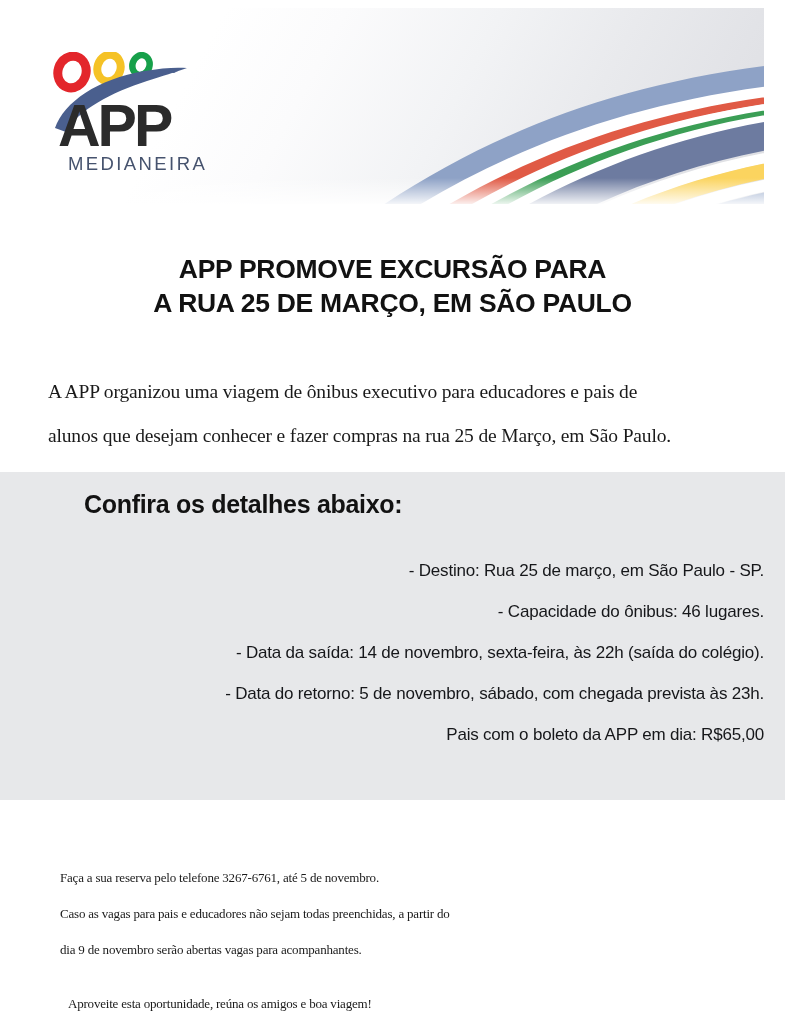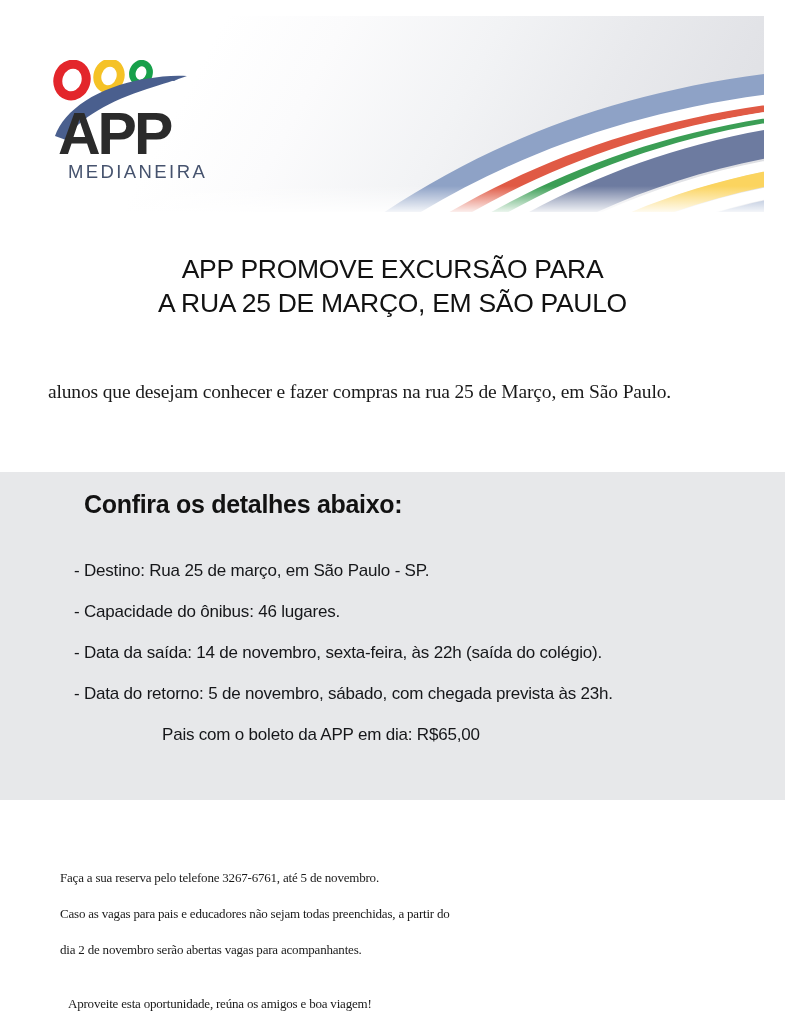--- a/index.html
+++ b/index.html
@@ -21,21 +21,21 @@
     width: 785px;
     height: 1024px;
     background: #ffffff;
     overflow: hidden;
   }
 
   
   .header-band {
     position: absolute;
     left: 0;
-    top: 16px;
+    top: 8px;
     width: 764px;
     height: 196px;
     overflow: hidden;
     background: linear-gradient(118deg,
         #ffffff 0%,
         #ffffff 26%,
         #fbfbfc 40%,
         #f2f3f5 58%,
         #e9eaed 74%,
         #e2e3e7 88%,
@@ -75,21 +75,21 @@
   
   .title-block {
     position: absolute;
     left: 0;
     top: 252px;
     width: 785px;
     text-align: center;
   }
   .title-line {
     font-family: "Liberation Sans", sans-serif;
-    font-weight: normal;
+    font-weight: bold;
     font-size: 26.5px;
     letter-spacing: -0.3px;
     color: #121212;
     line-height: 34px;
     white-space: nowrap;
   }
 
   
   .intro {
     position: absolute;
@@ -107,20 +107,21 @@
   }
 
   
   .details-band {
     position: absolute;
     left: 0;
     top: 472px;
     width: 785px;
     height: 328px;
     background: #e7e8ea;
+    text-align: right;
   }
 
   .details-heading {
     position: absolute;
     left: 84px;
     top: 18px;
     font-family: "Liberation Sans", sans-serif;
     font-weight: bold;
     font-size: 25px;
     color: #121212;
@@ -223,34 +224,35 @@
       </svg>
     </div>
   </div>
 
   <div class="title-block">
     <div class="title-line">APP PROMOVE EXCURSÃO PARA</div>
     <div class="title-line">A RUA 25 DE MARÇO, EM SÃO PAULO</div>
   </div>
 
   <div class="intro">
+    <div class="intro-line">A APP organizou uma viagem de ônibus executivo para educadores e pais de</div>
     <div class="intro-line">alunos que desejam conhecer e fazer compras na rua 25 de Março, em São Paulo.</div>
   </div>
 
   <div class="details-band">
     <div class="details-heading">Confira os detalhes abaixo:</div>
     <div class="details-list">
       <div class="detail-item">- Destino: Rua 25 de março, em São Paulo - SP.</div>
       <div class="detail-item">- Capacidade do ônibus: 46 lugares.</div>
       <div class="detail-item">- Data da saída: 14 de novembro, sexta-feira, às 22h (saída do colégio).</div>
       <div class="detail-item">- Data do retorno: 5 de novembro, sábado, com chegada prevista às 23h.</div>
       <div class="detail-item indented">Pais com o boleto da APP em dia: R$65,00</div>
     </div>
   </div>
 
   <div class="footer-text">
     <div class="footer-line">Faça a sua reserva pelo telefone 3267-6761, até 5 de novembro.</div>
     <div class="footer-line">Caso as vagas para pais e educadores não sejam todas preenchidas,  a partir do</div>
-    <div class="footer-line">dia 2 de novembro serão abertas vagas para acompanhantes.</div>
+    <div class="footer-line">dia 9 de novembro serão abertas vagas para acompanhantes.</div>
     <div class="footer-line spaced-top">Aproveite esta oportunidade, reúna os amigos e boa viagem!</div>
   </div>
 
 </div>
 
 </body></html>

